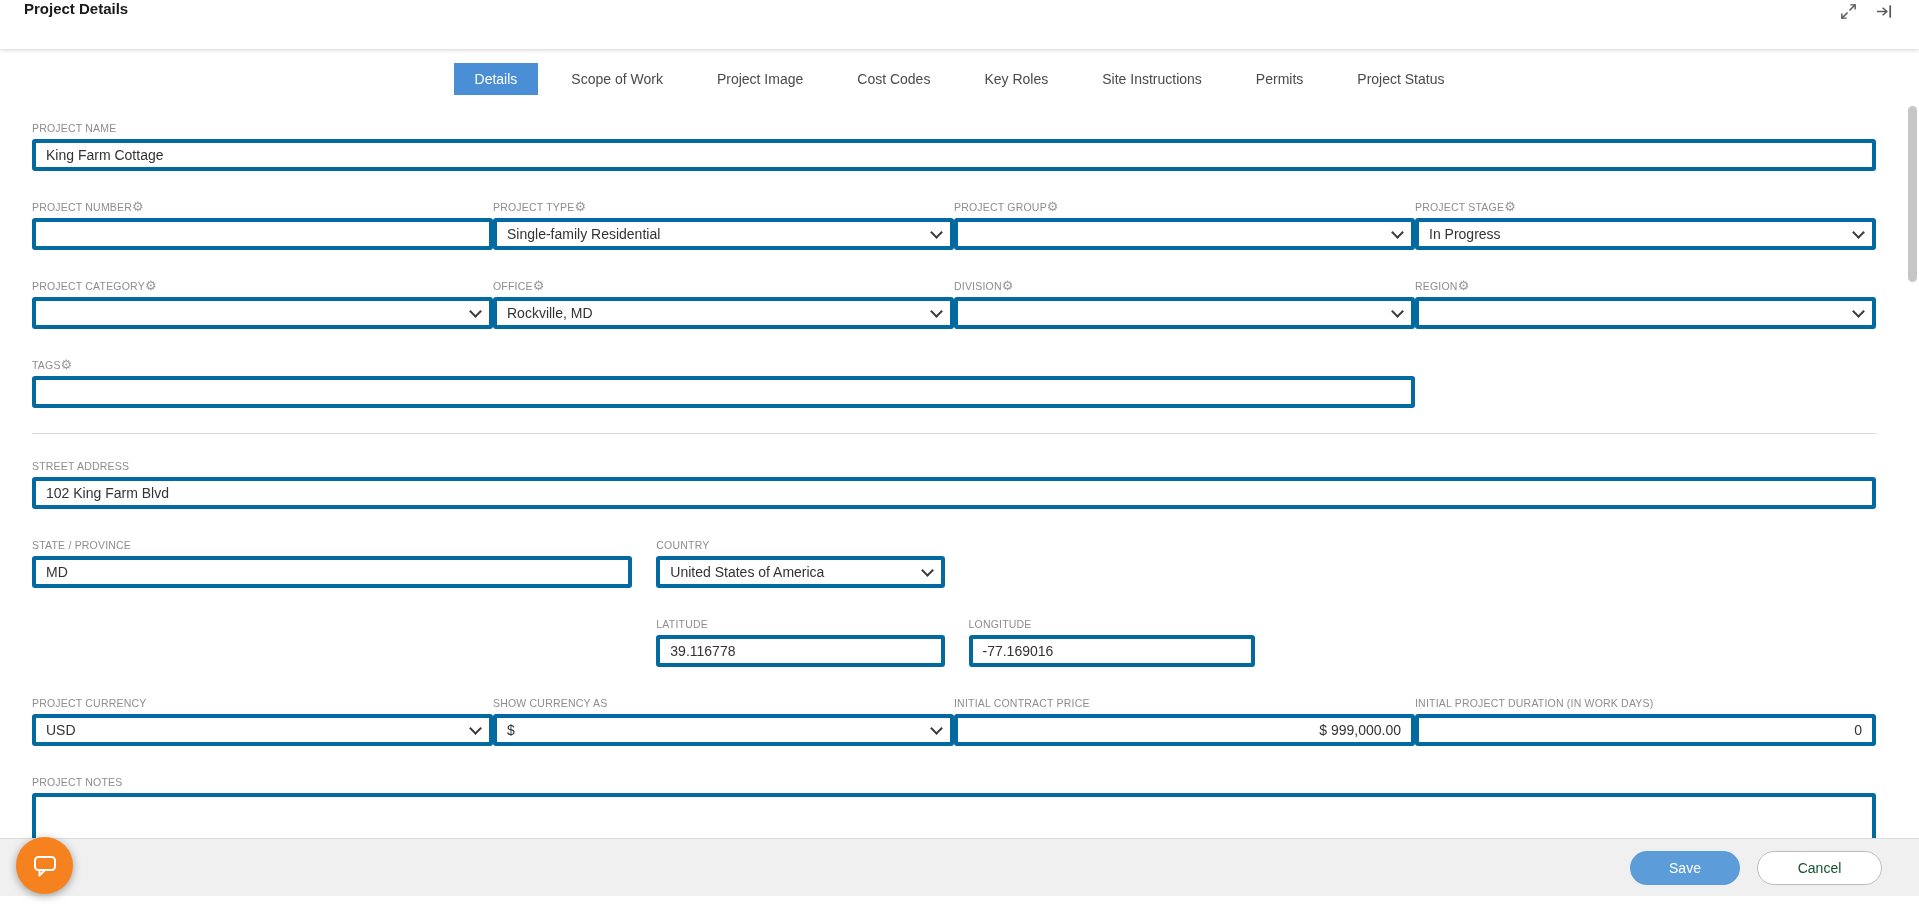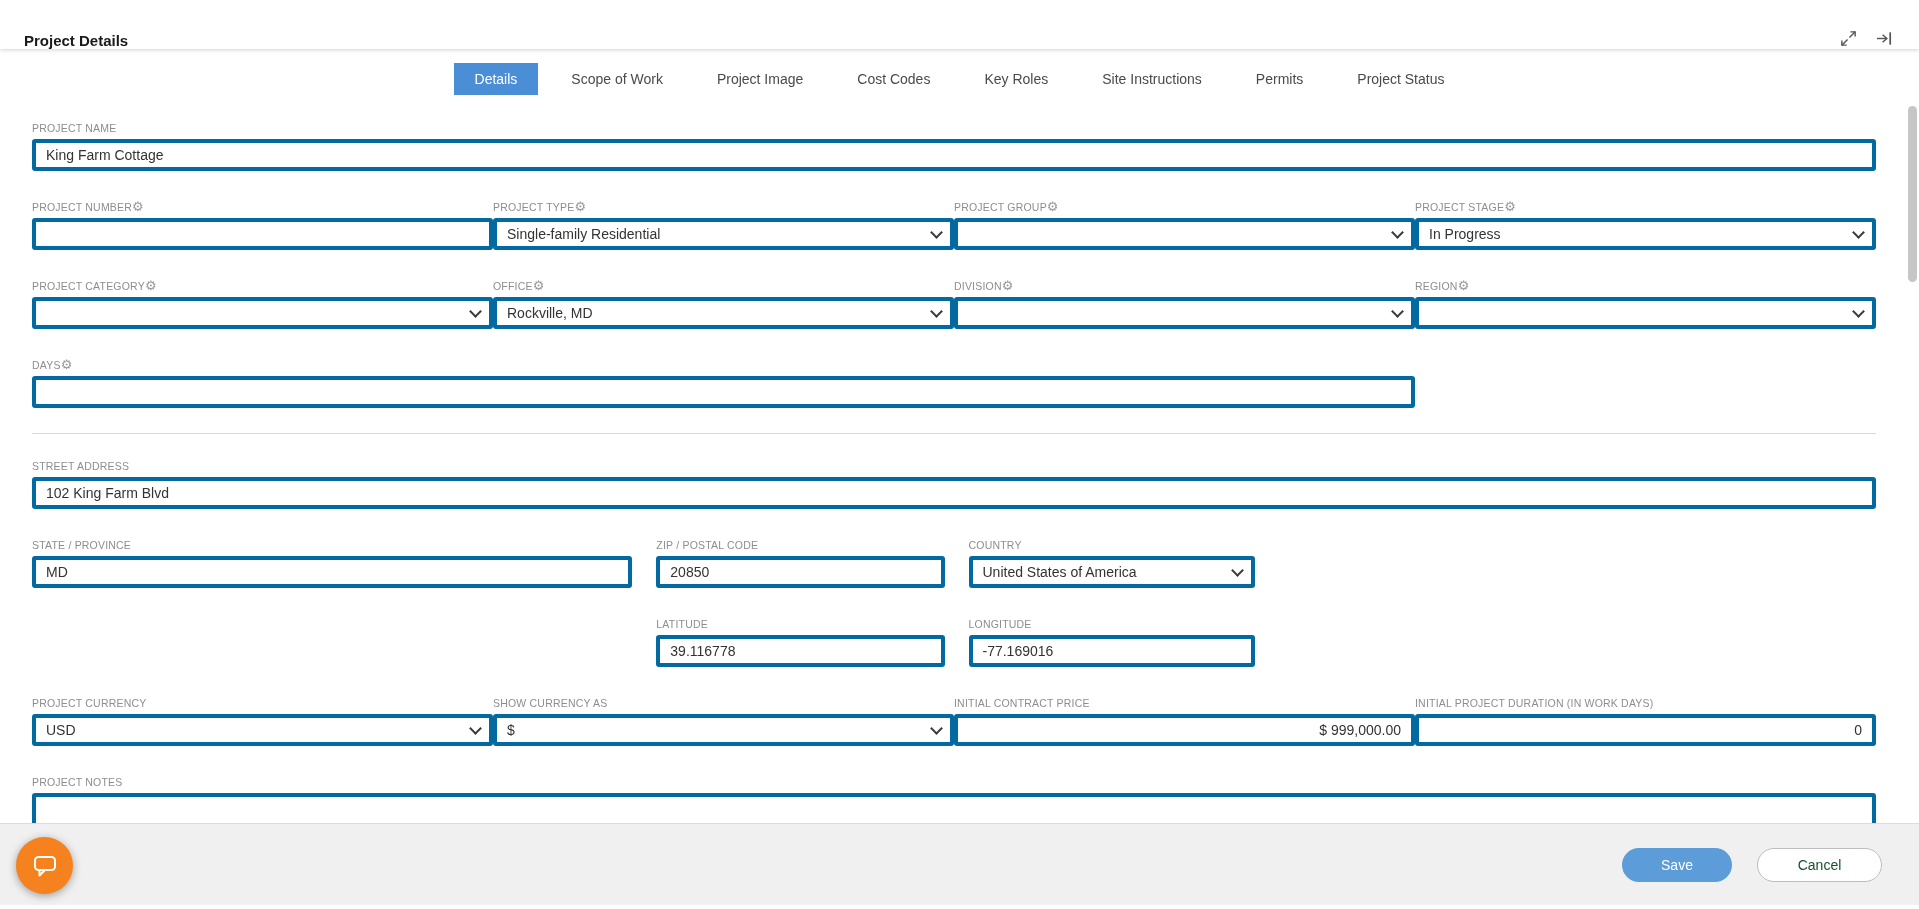--- a/index.html
+++ b/index.html
@@ -2,21 +2,21 @@
 <html style="--active-tab: #4a8ed6; --save-button: #5b9cd9; --chat-bubble: #f6821f;"><head>
 <meta charset="utf-8">
 <style>
   html, body { margin: 0; padding: 0; background: #fff; }
   body { font-family: "Liberation Sans", sans-serif; }
 
   .app { position: relative; width: 1919px; height: 909px; background: #fff; overflow: hidden; }
 
   
   .titlebar {
-    height: 49px; background: #fff; display: flex; align-items: flex-end;
+    height: 49px; background: #fff; display: flex; align-items: flex-start;
     padding: 0 24px; box-shadow: 0 1px 4px rgba(0,0,0,0.18);
     position: relative; z-index: 5;
   }
   .page-title { font-size: 15px; font-weight: bold; color: #1a1a1a; }
   .header-icons { margin-left: auto; display: flex; gap: 14px; align-items: center; }
   .hicon { width: 22px; height: 22px; display: flex; align-items: center; justify-content: center; cursor: pointer; }
 
   
   .tabs { display: flex; justify-content: center; gap: 12px; padding-top: 14px; }
   .tab {
@@ -51,24 +51,24 @@
   .row4 { display: grid; grid-template-columns: repeat(4, 1fr); }
   .rowaddr { display: grid; grid-template-columns: 600fr 288fr 286fr 597fr; column-gap: 24px; }
   .col2 { grid-column: 2; }
   .col3 { grid-column: 3; }
   .span3 { grid-column: 1 / span 3; }
 
   .divider { border: none; border-top: 1px solid #d9d9d9; margin: -4px 0 25px 0; }
 
   
   .footer {
-    position: absolute; left: 0; right: 0; bottom: 4px; height: 82px;
+    position: absolute; left: 0; right: 0; bottom: 13px; height: 58px;
     background: #f0f0f0; border-top: 1px solid #dcdcdc; box-sizing: border-box;
     display: flex; align-items: center; justify-content: flex-end;
-    gap: 25px; padding-right: 37px; z-index: 6;
+    gap: 17px; padding-right: 37px; z-index: 6;
   }
   .btn { height: 34px; border-radius: 17px; font-size: 14px; font-family: inherit; cursor: pointer; }
   .btn-save { width: 110px; background: var(--save-button, #5b9cd9); color: #fff; border: 1px solid transparent; }
   .btn-cancel { width: 125px; background: #fff; color: #14532d; border: 1px solid #bdbdbd; }
 
   
   .chat {
     position: absolute; left: 16px; bottom: 15px; width: 57px; height: 57px;
     border-radius: 50%; background: var(--chat-bubble, #f6821f);
     display: flex; align-items: center; justify-content: center;
@@ -206,21 +206,21 @@
         <div class="select-wrap">
           <select class="tselect"><option></option></select>
           <span class="chev"></span>
         </div>
       </div>
     </div>
 
     <div class="row4">
       <div class="field span3">
         <div class="field-head">
-          <span class="flabel">DAYS</span>
+          <span class="flabel">TAGS</span>
           <span class="gear">⚙</span>
         </div>
         <input class="tinput" value="" style="">
       </div>
     </div>
 
     <hr class="divider">
 
     <div class="field">
       <div class="field-head">
@@ -228,26 +228,20 @@
       </div>
       <input class="tinput" value="102 King Farm Blvd" style="">
     </div>
 
     <div class="rowaddr">
       <div class="field">
         <div class="field-head">
           <span class="flabel">STATE / PROVINCE</span>
         </div>
         <input class="tinput" value="MD" style="">
-      </div>
-      <div class="field">
-        <div class="field-head">
-          <span class="flabel">ZIP / POSTAL CODE</span>
-        </div>
-        <input class="tinput" value="20850" style="">
       </div>
       <div class="field">
         <div class="field-head">
           <span class="flabel">COUNTRY</span>
         </div>
         <div class="select-wrap">
           <select class="tselect"><option>United States of America</option></select>
           <span class="chev"></span>
         </div>
       </div>

